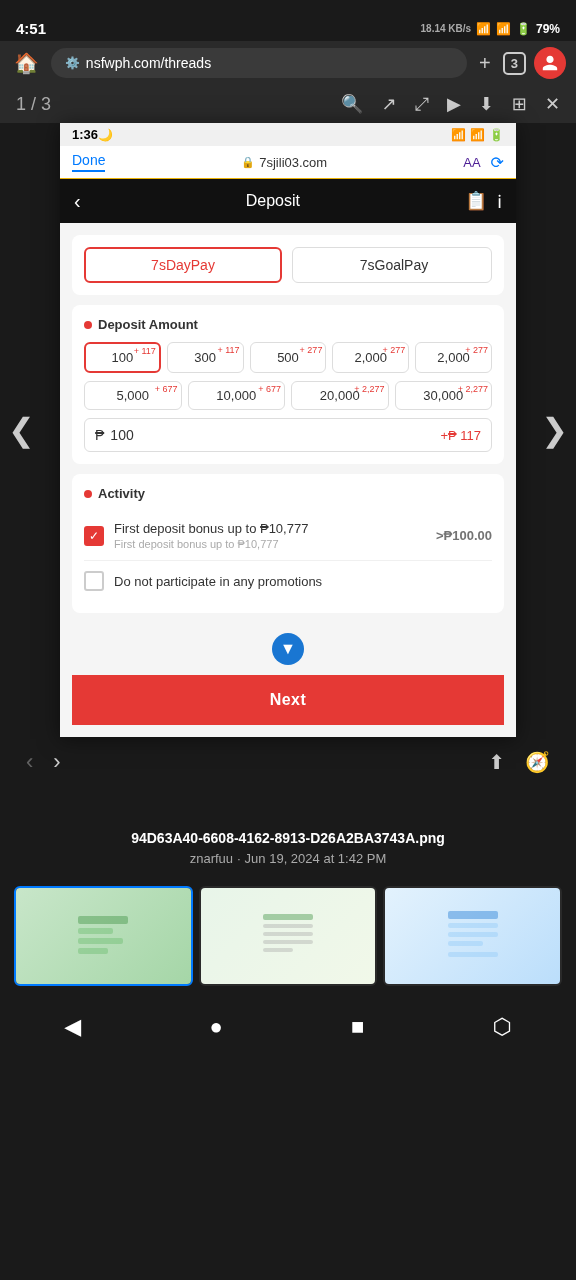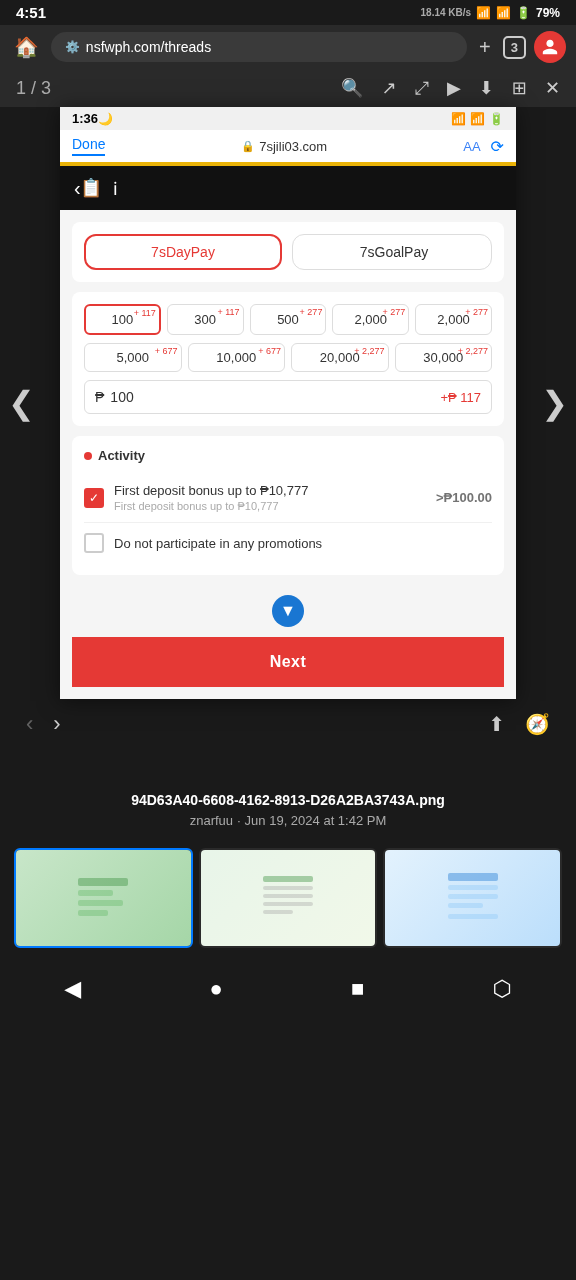--- a/index.html
+++ b/index.html
@@ -11,21 +11,21 @@
       font-family: -apple-system, BlinkMacSystemFont, 'Helvetica Neue', Arial, sans-serif;
       overflow-x: hidden;
     }
 
     
     .status-bar {
       background: #1a1a1a;
       display: flex;
       justify-content: space-between;
       align-items: center;
-      padding: 4px 16px 4px;
+      padding: 20px 16px 4px;
       color: white;
       font-size: 15px;
       font-weight: 600;
     }
     .status-right {
       display: flex;
       align-items: center;
       gap: 5px;
       font-size: 13px;
     }
@@ -126,21 +126,21 @@
     }
     .inner-time { font-weight: bold; font-size: 13px; }
     .inner-icons { display: flex; gap: 4px; align-items: center; font-size: 12px; }
 
     
     .inner-browser-bar {
       background: #fff;
       display: flex;
       align-items: center;
       padding: 6px 12px;
-      border-bottom: 4px solid #eab308;
+      border-bottom: 1px solid #eab308;
       gap: 10px;
     }
     .done-btn { color: #007aff; font-size: 14px; font-weight: 500; background: none; border: none; cursor: pointer; border-bottom: 2px solid #007aff; padding-bottom: 2px; }
     .inner-url { flex: 1; text-align: center; font-size: 13px; color: #333; display: flex; align-items: center; justify-content: center; gap: 4px; }
     .lock-icon { font-size: 11px; }
     .inner-actions { display: flex; gap: 10px; align-items: center; color: #007aff; font-size: 14px; }
 
     
     .deposit-header {
       background: #111;
@@ -186,21 +186,21 @@
     }
 
     
     .payment-buttons {
       display: flex;
       gap: 10px;
     }
     .pay-btn {
       flex: 1;
       padding: 8px;
-      border-radius: 12px;
+      border-radius: 6px;
       font-size: 14px;
       font-weight: 500;
       cursor: pointer;
       text-align: center;
     }
     .pay-btn-active {
       border: 2px solid #e53935;
       color: #e53935;
       background: white;
     }
@@ -472,45 +472,50 @@
       </div>
     </div>
 
     <div class="inner-browser-bar">
       <button class="done-btn">Done</button>
       <div class="inner-url">
         <span class="lock-icon">🔒</span>
         <span>7sjili03.com</span>
       </div>
       <div class="inner-actions">
-        <button style="background:none;border:none;color:#3b82f6;font-size:13px;cursor:pointer;">AA</button>
+        <button style="background:none;border:none;color:#4c1d95;font-size:13px;cursor:pointer;">AA</button>
         <button style="background:none;border:none;color:#007aff;font-size:16px;cursor:pointer;">⟳</button>
       </div>
     </div>
 
     <div class="deposit-header">
       <button class="back-btn">‹</button>
+      <span class="deposit-title">Deposit</span>
       <div class="header-icons">
         <button class="header-icon">📋</button>
         <button class="header-icon">ℹ</button>
       </div>
     </div>
 
     <div class="deposit-content">
 
       
       <div class="section-card">
         <div class="payment-buttons">
           <button class="pay-btn pay-btn-active">7sDayPay</button>
           <button class="pay-btn pay-btn-inactive">7sGoalPay</button>
         </div>
       </div>
 
       
       <div class="section-card">
+        <div class="section-label">
+          <span class="section-dot"></span>
+          <span>Deposit Amount</span>
+        </div>
 
         <div class="amount-grid">
           <button class="amount-btn selected">
             <span class="amount-bonus">+ 117</span>
             <span class="amount-val">100</span>
           </button>
           <button class="amount-btn">
             <span class="amount-bonus">+ 117</span>
             <span class="amount-val">300</span>
           </button>

